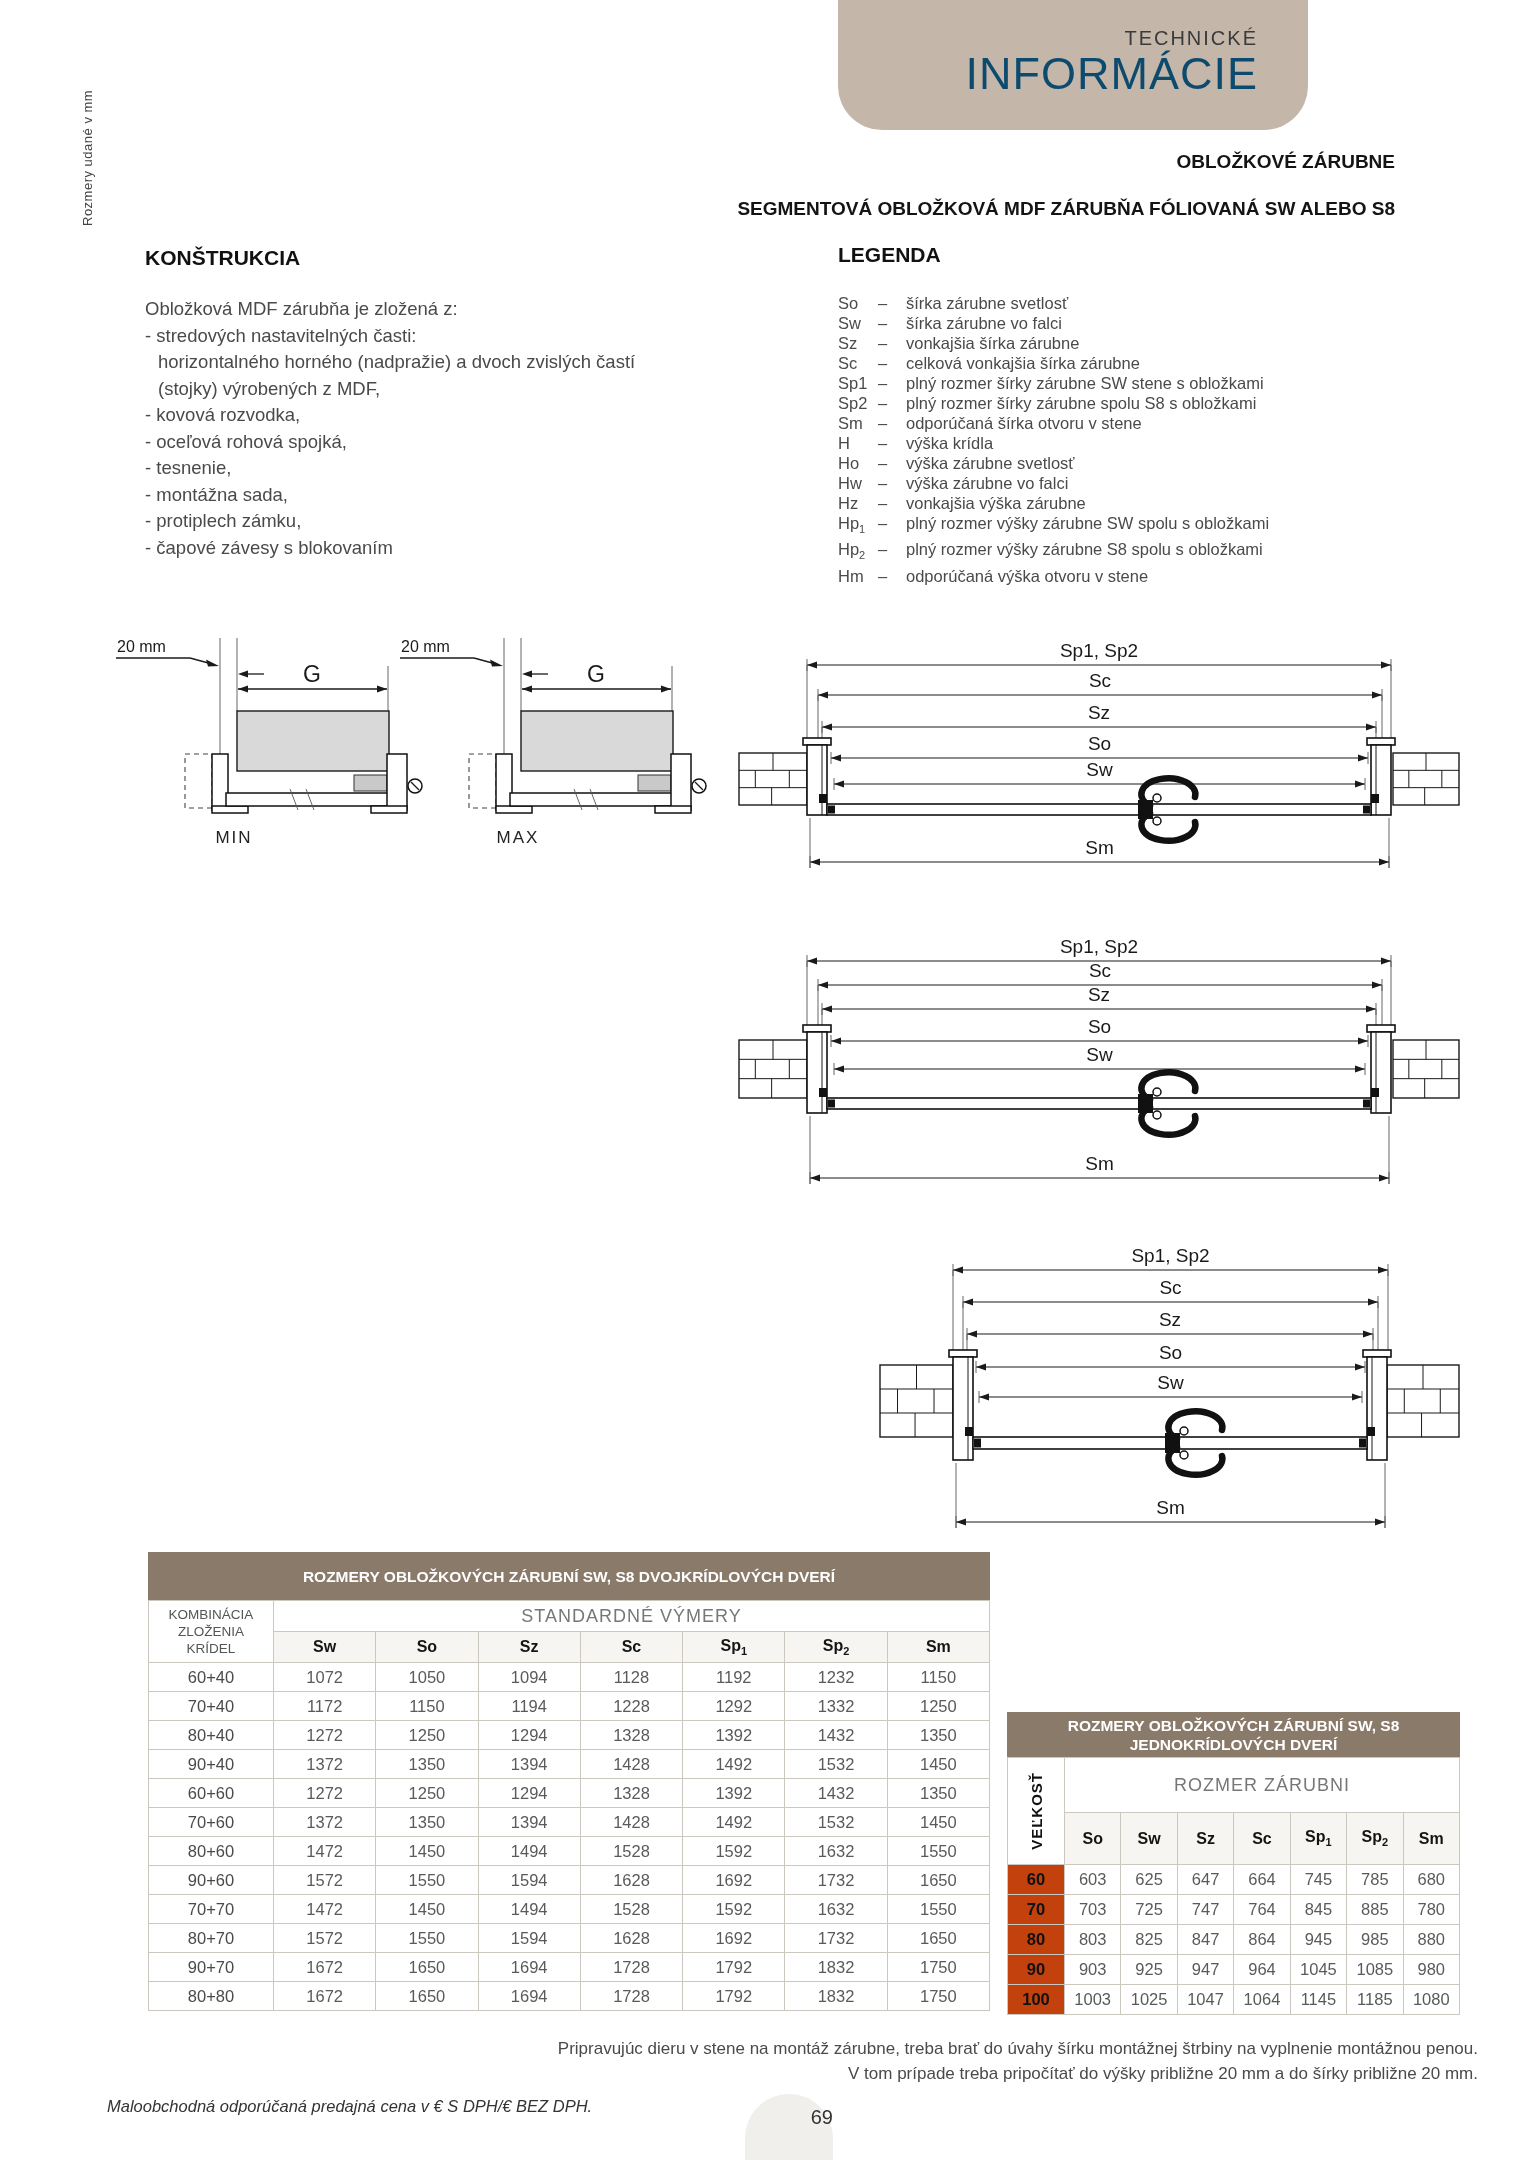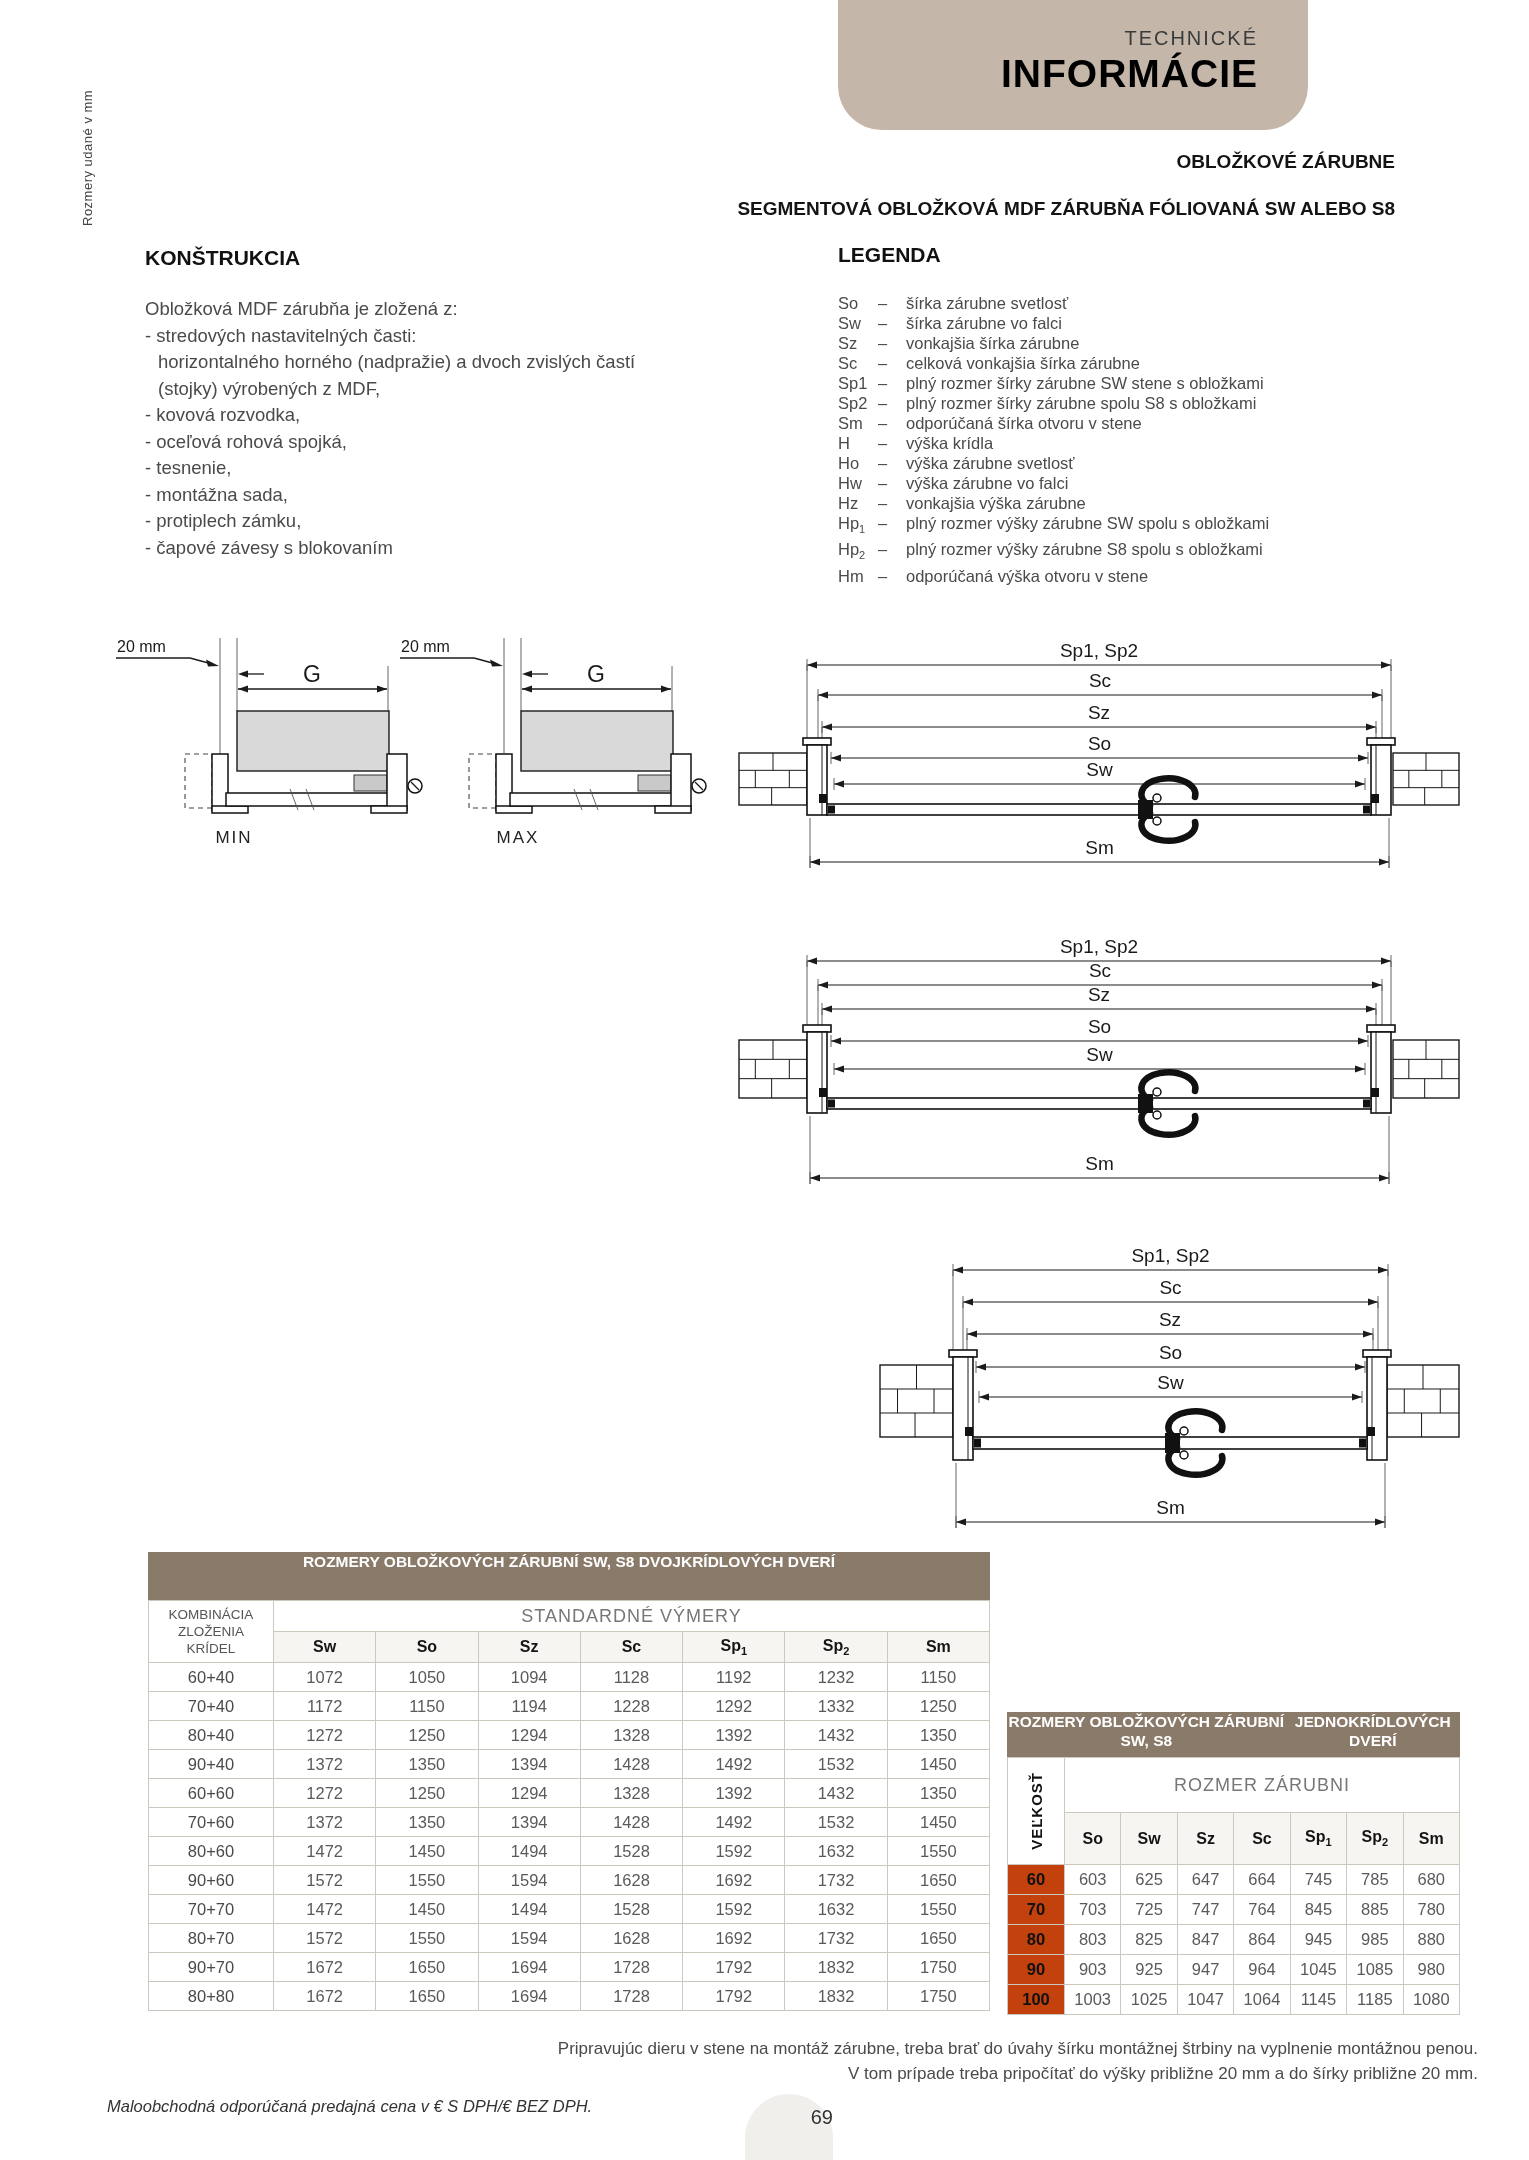--- a/index.html
+++ b/index.html
@@ -8,21 +8,21 @@
   .abs{position:absolute}
 
   
   .side-note{left:80px;top:46px;height:180px;writing-mode:vertical-rl;transform:rotate(180deg);
              font-size:13px;color:#444;letter-spacing:.5px}
 
   
   .tag-box{left:838px;top:0;width:470px;height:130px;background:var(--tag_beige);
            border-radius:0 0 44px 44px;text-align:right;box-sizing:border-box;padding-right:50px}
   .tag-small{margin-top:27px;font-size:20px;color:#3a3a3a;letter-spacing:2px}
-  .tag-big{font-size:39px;font-weight:700;color:#000000;letter-spacing:1px;line-height:48px}
+  .tag-big{font-size:45px;font-weight:400;color:#0c4a6e;letter-spacing:1px;line-height:48px}
 
   .subtitle{left:600px;width:795px;text-align:right;font-weight:700;font-size:19px;color:#141414}
   .sub1{top:151px}
   .sub2{top:198px}
 
   .sec-title{font-size:21px;font-weight:700;color:#111;margin-bottom:26px}
   .construction{left:145px;top:246px;width:580px}
   .c-lines{font-size:18.5px;line-height:26.5px;color:#4a4a4a}
   .c-lines .indent{padding-left:13px}
 
@@ -53,21 +53,21 @@
   .bl{stroke:#1a1a1a;stroke-width:1}
   .jamb{fill:#fff;stroke:#111;stroke-width:1.6}
   .seal{fill:#111}
   .leaf{fill:#fff;stroke:#111;stroke-width:1.6}
   .lever{fill:none;stroke:#111;stroke-width:6.5;stroke-linecap:round}
   .knob{fill:#fff;stroke:#111;stroke-width:1.5}
 
   
   .tbl{position:absolute}
   .band{background:var(--table_brown);color:#fff;text-align:center;font-weight:700;
-        display:flex;justify-content:center;font-size:15.5px;line-height:19px}
+        display:flex;flex-direction:column;justify-content:center;font-size:15.5px;line-height:19px}
   .t1{left:148px;top:1552px;width:842px}
   .t2{left:1007px;top:1712px;width:453px}
   .t1 .band{height:48px}
   .t2 .band{height:45px}
   table{border-collapse:collapse;width:100%;table-layout:fixed;background:#fff}
   th,td{border:1px solid #ccc8c0;text-align:center;font-weight:400;padding:0}
   .corner{font-size:13.5px;color:#555;line-height:17px;padding:0 8px}
   .group{font-size:18px;color:#777;letter-spacing:1px}
   .t1 .group{height:30px}
   .t2 .group{height:54px}

